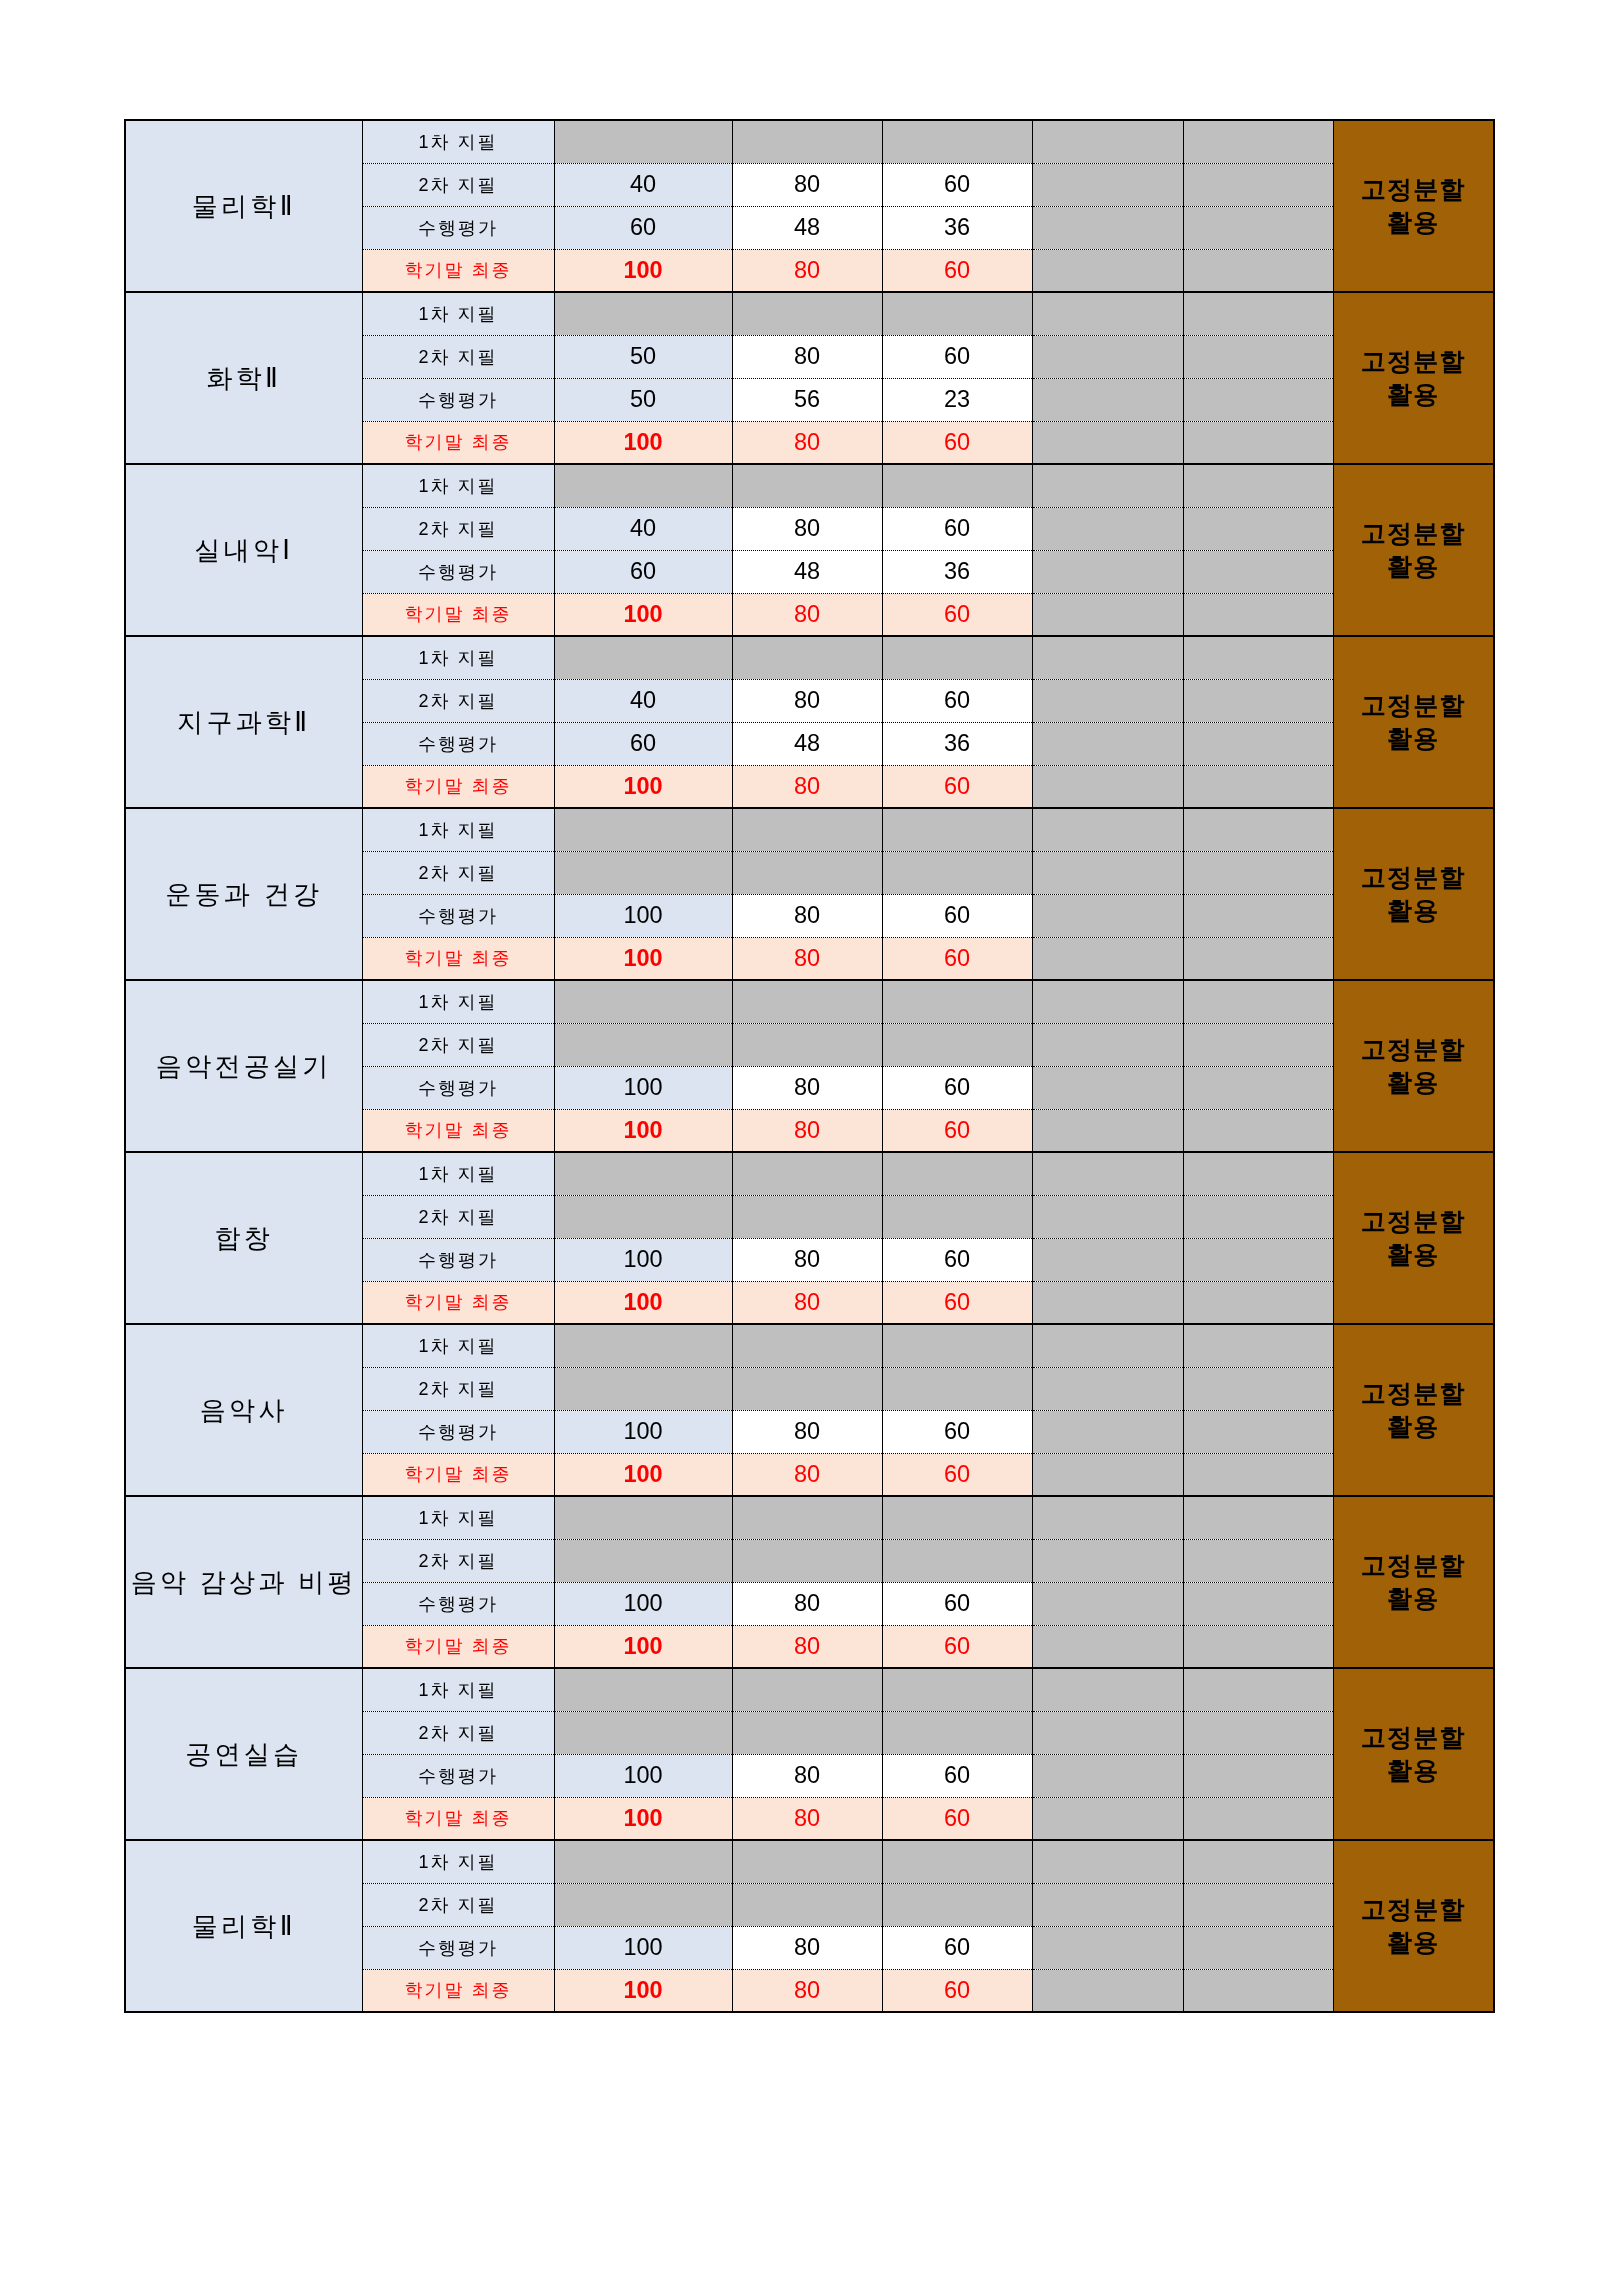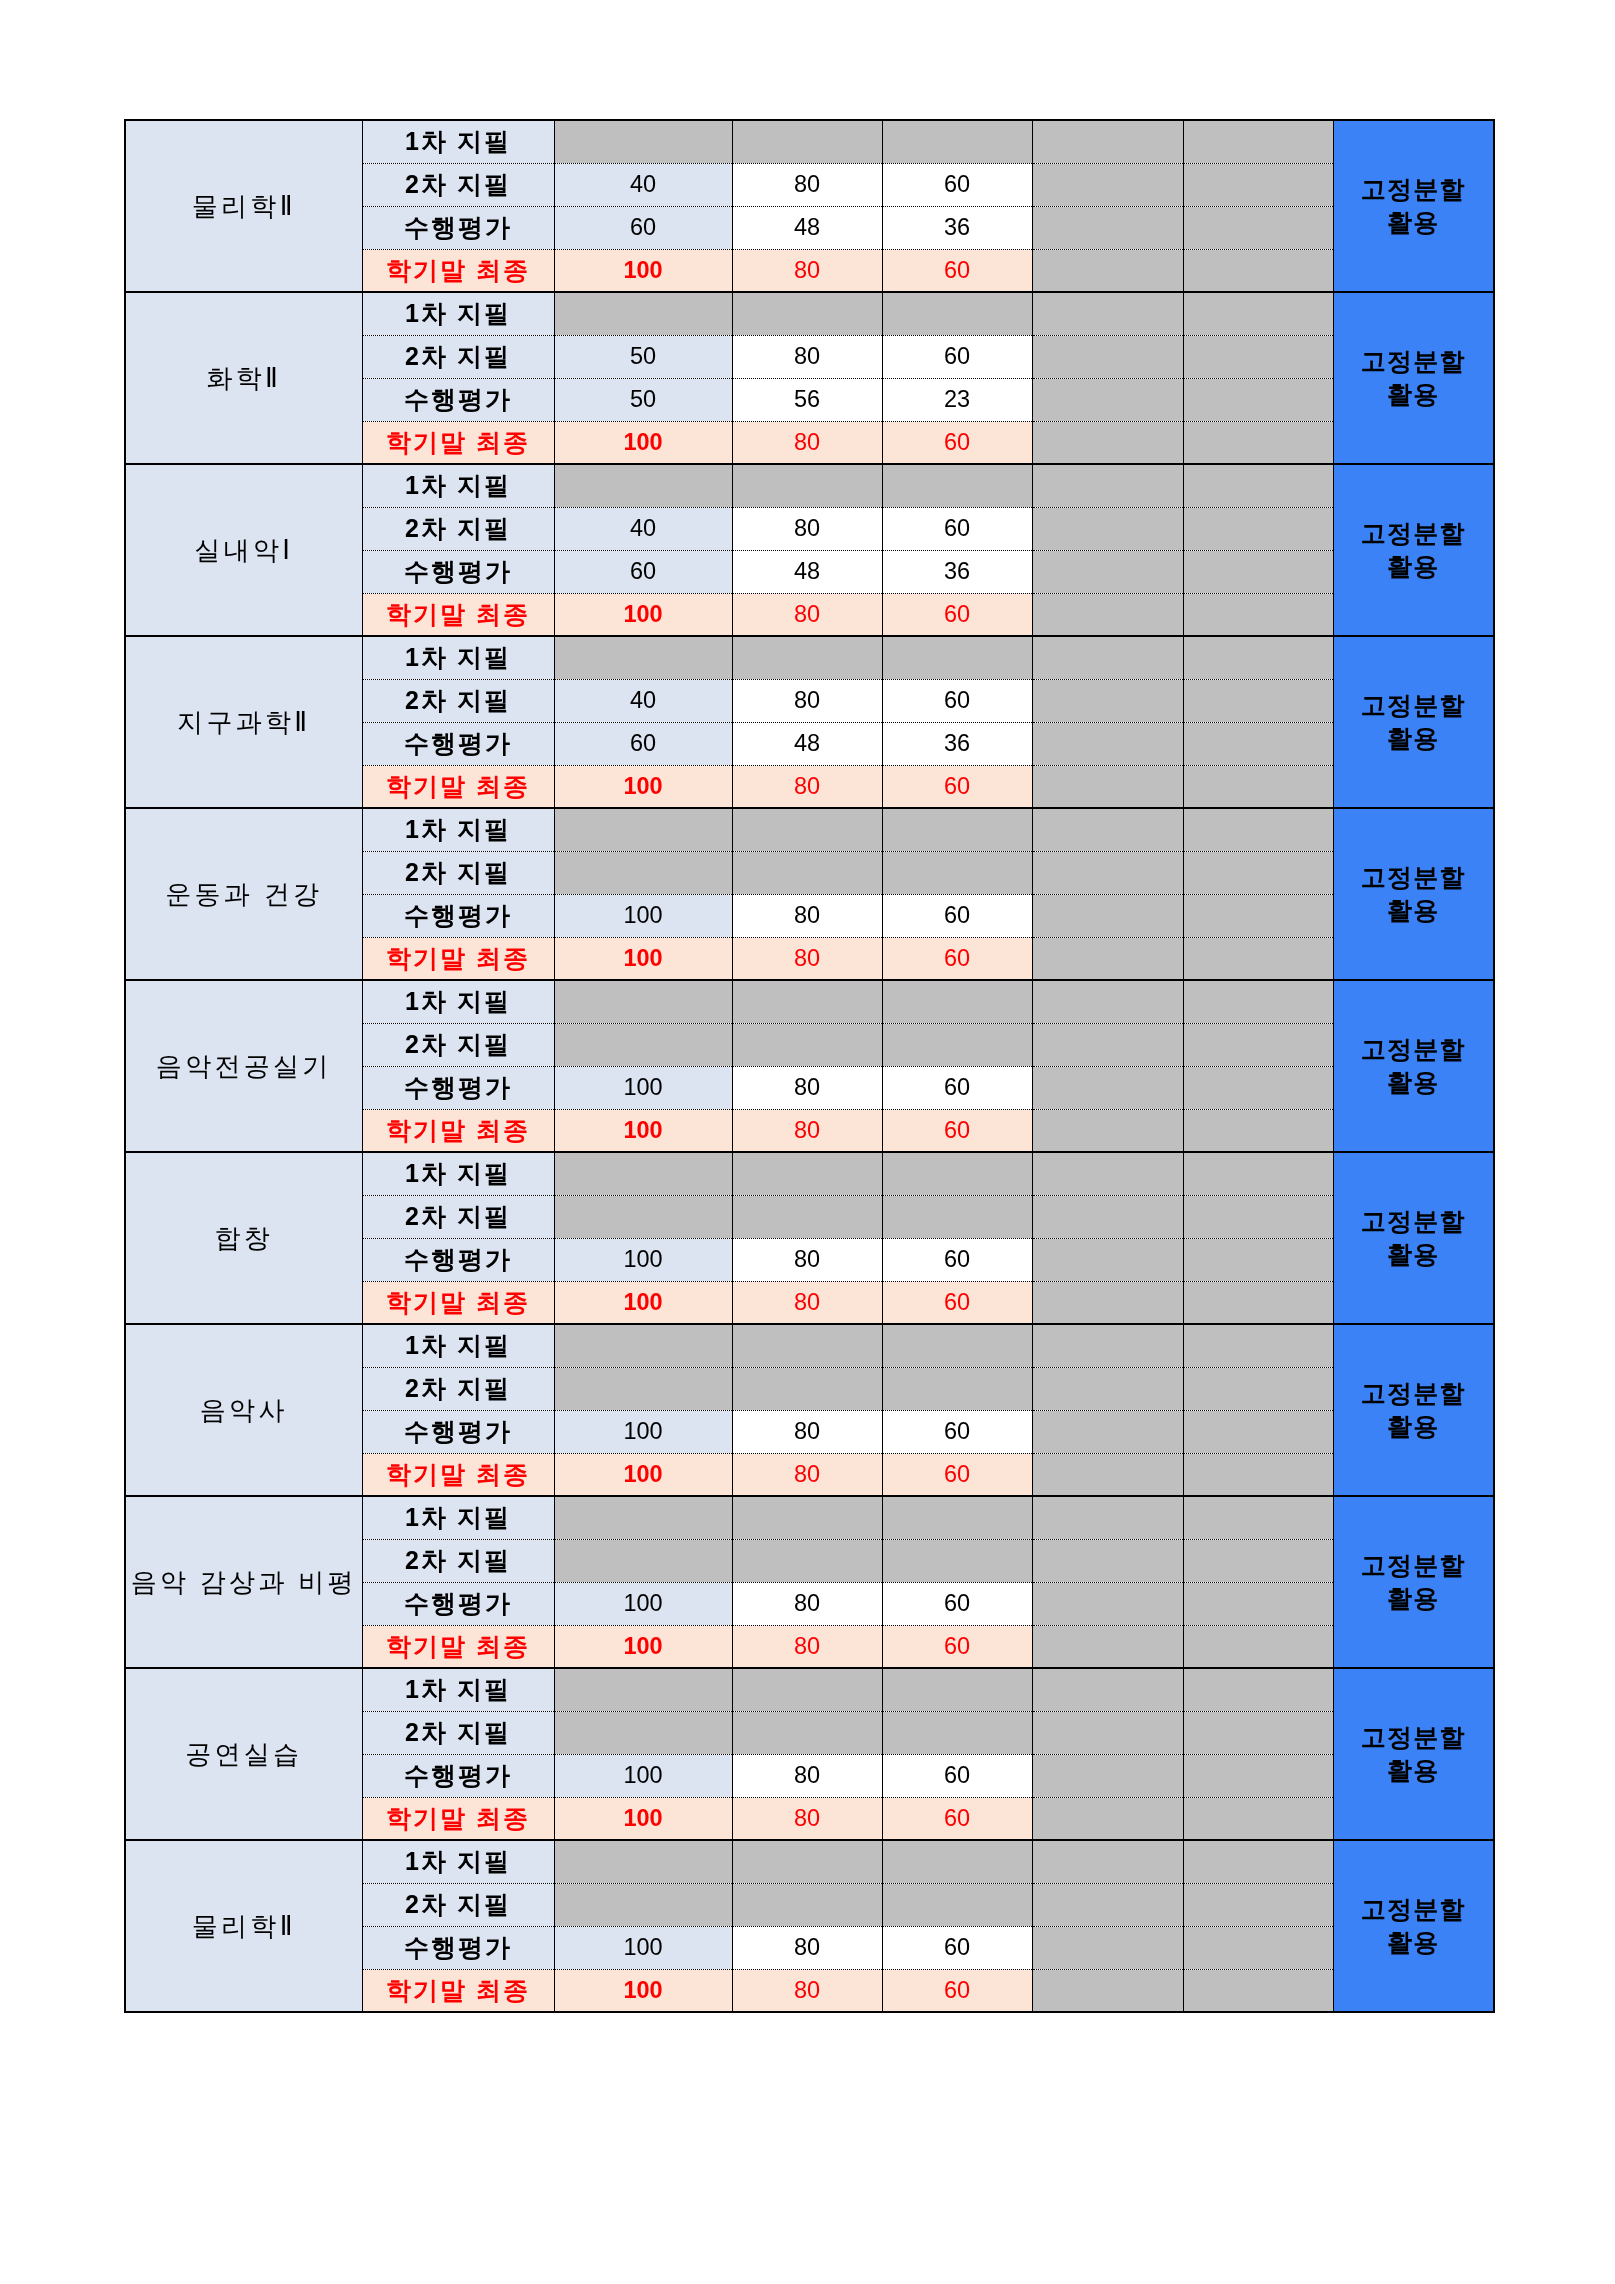--- a/index.html
+++ b/index.html
@@ -27,28 +27,28 @@
     border-left:1.3px solid #000;border-right:1.3px solid #000;
     border-top:0;border-bottom:0;
     overflow:hidden;white-space:nowrap;
   }
   
   .bs{border-top:2px solid #000;}
   
   .dt{border-top:1.3px dotted #000;}
 
   .subject{background:var(--blue);font-weight:400;font-size:26px;letter-spacing:3.3px;}
-  .rlabel{background:var(--blue);font-weight:700;font-size:25px;letter-spacing:2px;}
+  .rlabel{background:var(--blue);font-weight:400;font-size:18px;letter-spacing:2px;}
   .v1{background:var(--blue);font-weight:400;font-size:23.5px;}
   .plain{background:#ffffff;font-weight:400;font-size:23.5px;}
   .grey{background:var(--grey);}
   .final{background:var(--orange);color:var(--red);}
   td.finalnum{font-size:23.5px;font-weight:400;}
   td.finalnum.bold{font-weight:700;}
-  .note{background:#3b82f6;font-weight:700;font-size:25px;letter-spacing:1.3px;line-height:1.32;text-align:center;}
+  .note{background:#a16207;font-weight:700;font-size:25px;letter-spacing:1.3px;line-height:1.32;text-align:center;}
 </style>
 </head>
 <body>
 
 <div class="sheet">
   <table class="assessment">
     <colgroup>
         <col style="width: 237px;">
         <col style="width: 192px;">
         <col style="width: 178px;">

